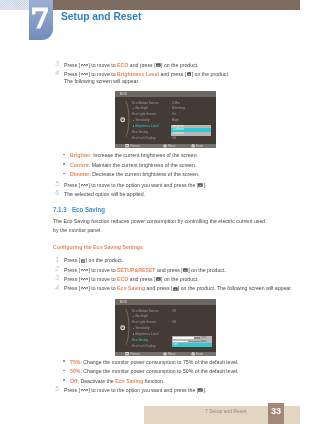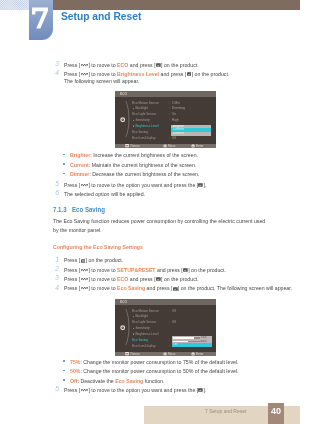--- a/index.html
+++ b/index.html
@@ -326,14 +326,14 @@
         </svg></span><span>] to move to the option you want and press the [</span><span class="k"><svg width="4.8" height="4" viewBox="0 0 24 20">
           <rect x="0.5" y="1" width="23" height="18" rx="3" fill="#4d4d4d"></rect>
           <path d="M6 13.5 h8.5 v-6" fill="none" stroke="#efefef" stroke-width="2.4"></path>
           <path d="M7.6 13.5 l3.6 -3.4 v6.8 z" fill="#efefef"></path>
         </svg></span><span>].</span>
   </div>
 
   <div class="footbar"></div>
   <div class="foottxt">7 Setup and Reset</div>
   <div class="pagebox"></div>
-  <div class="pagenum">40</div>
+  <div class="pagenum">33</div>
 </div>
 
 </body></html>

